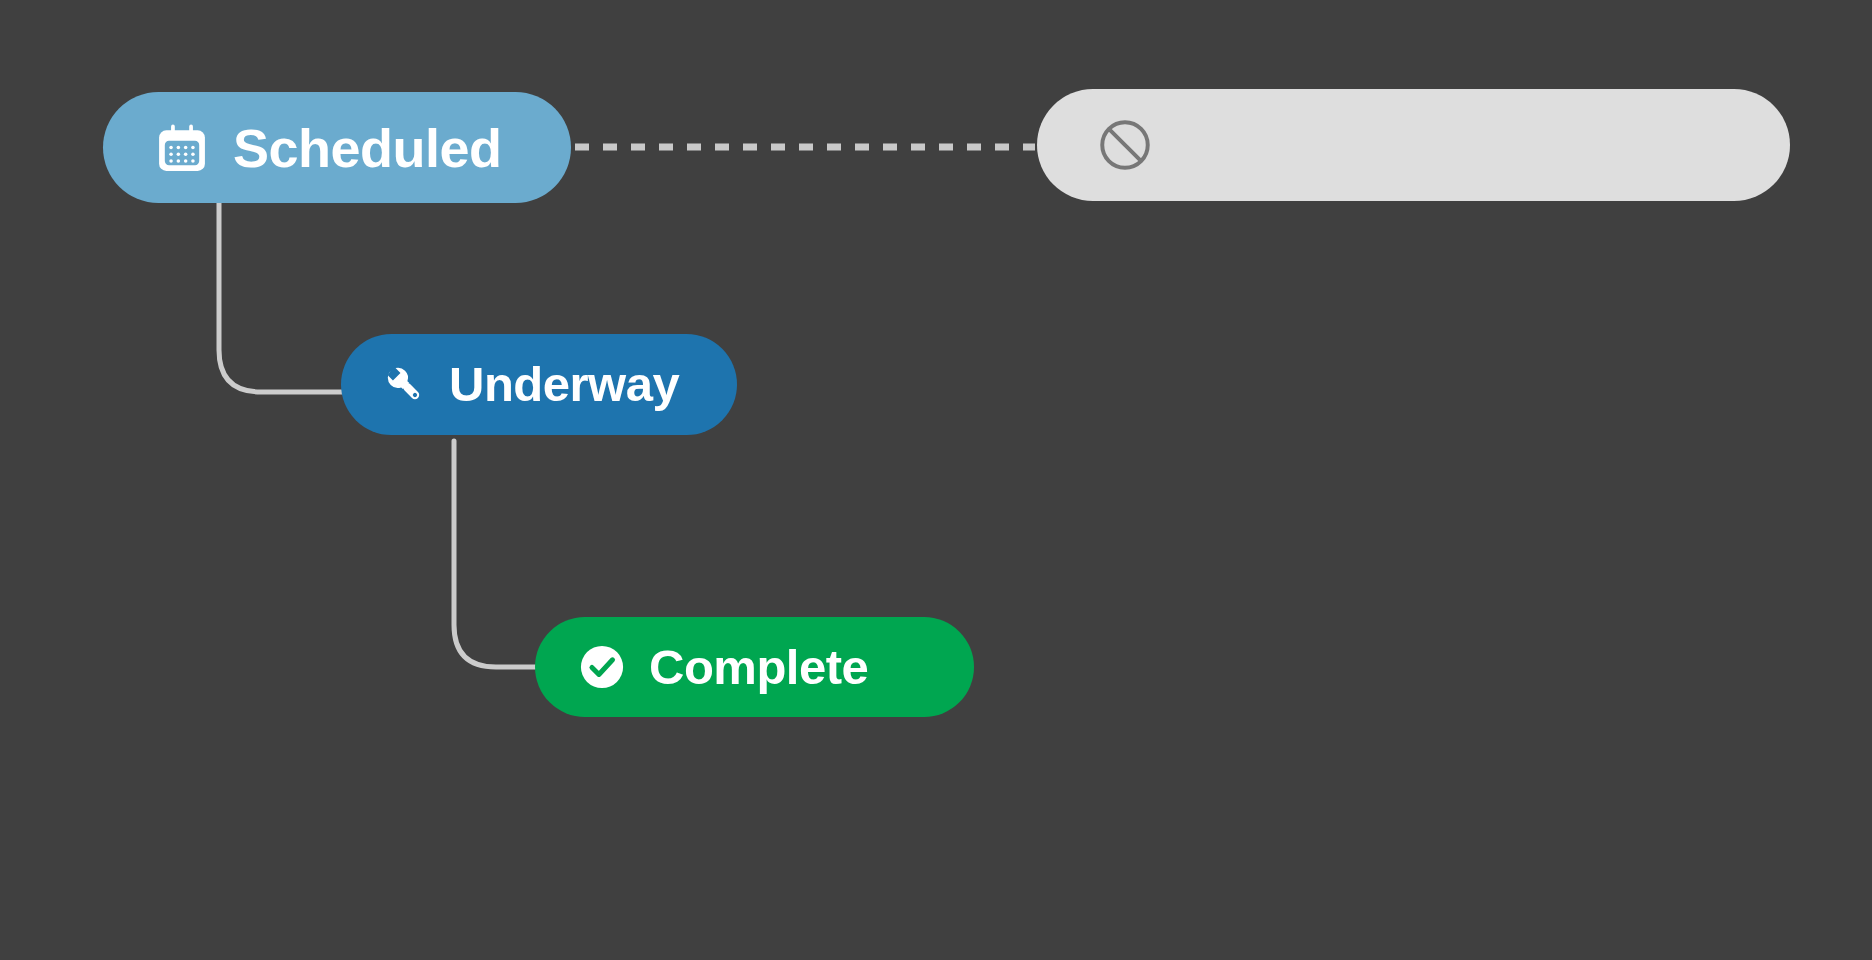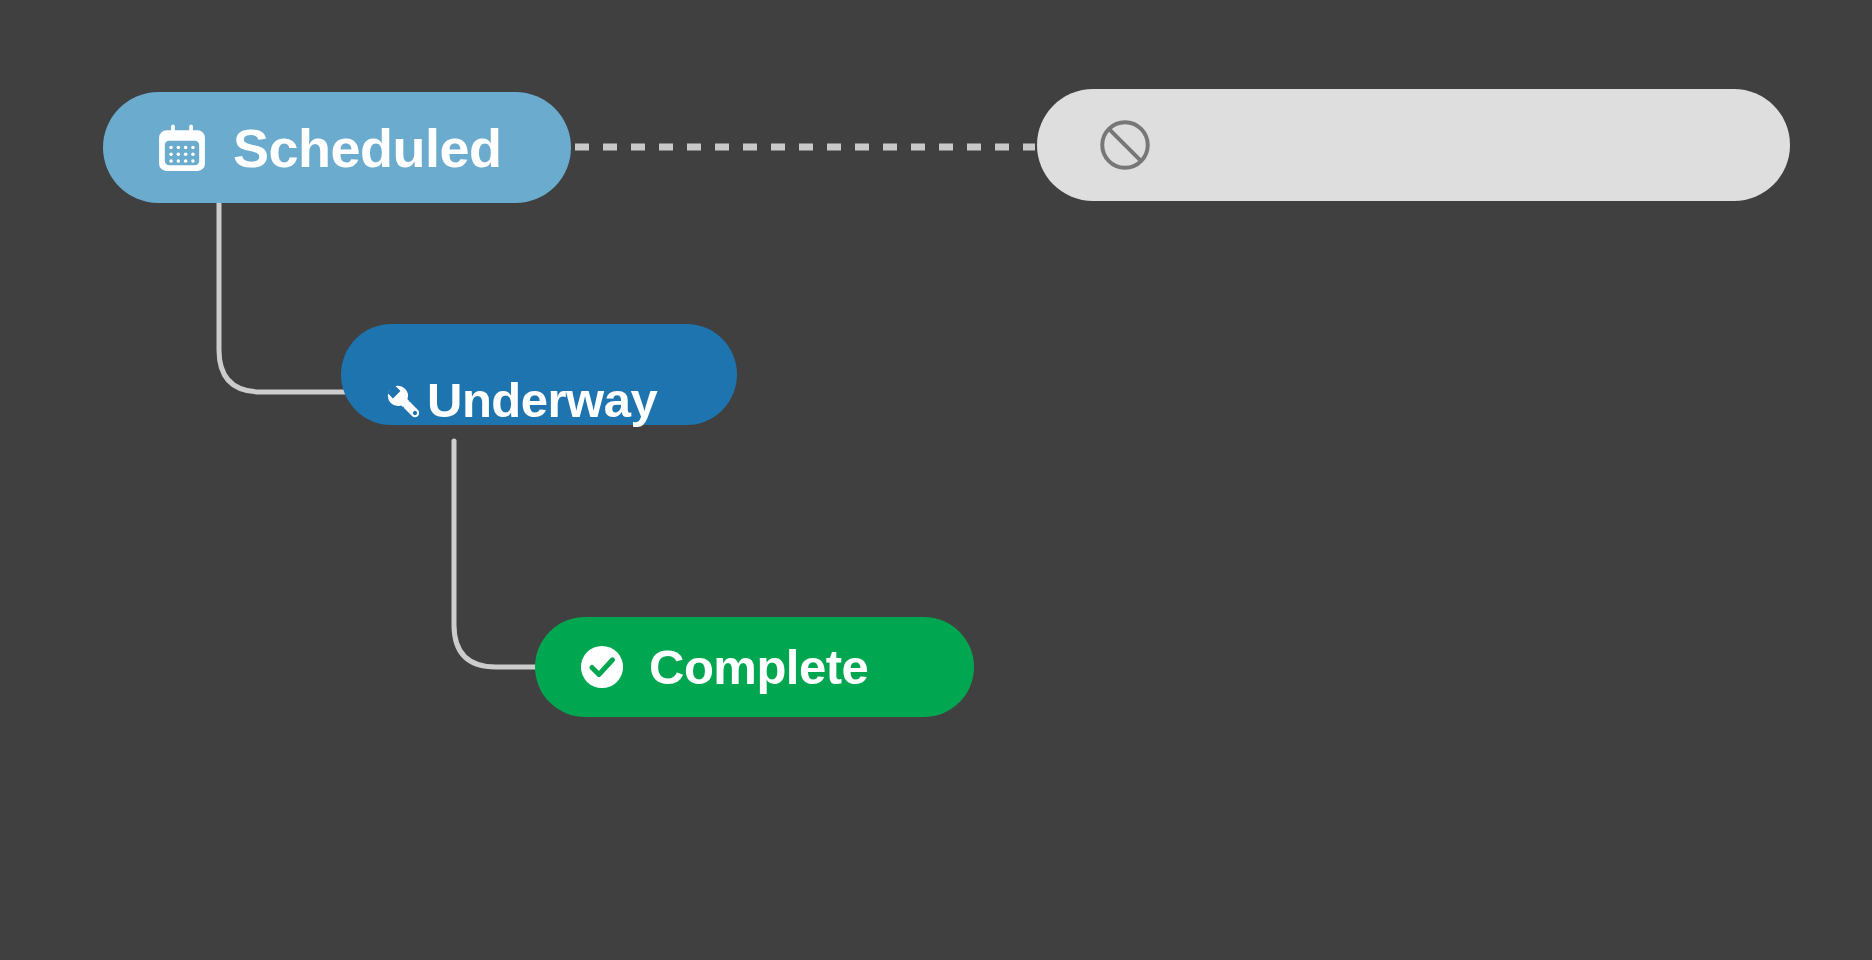--- a/index.html
+++ b/index.html
@@ -85,26 +85,26 @@
     color: #777777;
     font-size: 56px;
     font-weight: 400;
     letter-spacing: 0px;
   }
   #node-cancelled .node-icon { width: 56px; height: 56px; }
 
   
   #node-underway {
     left: 341px;
-    top: 324px;
+    top: 334px;
     width: 396px;
     height: 101px;
     background: #1E74AE;
     padding: 0 32px 0 42px;
-    align-items: flex-end;
+    gap: 22px;
   }
   #node-underway .node-label {
     color: #FFFFFF;
     font-size: 49px;
     font-weight: 700;
     letter-spacing: -0.5px;
   }
   #node-underway .node-icon { width: 44px; height: 44px; }
 
   

